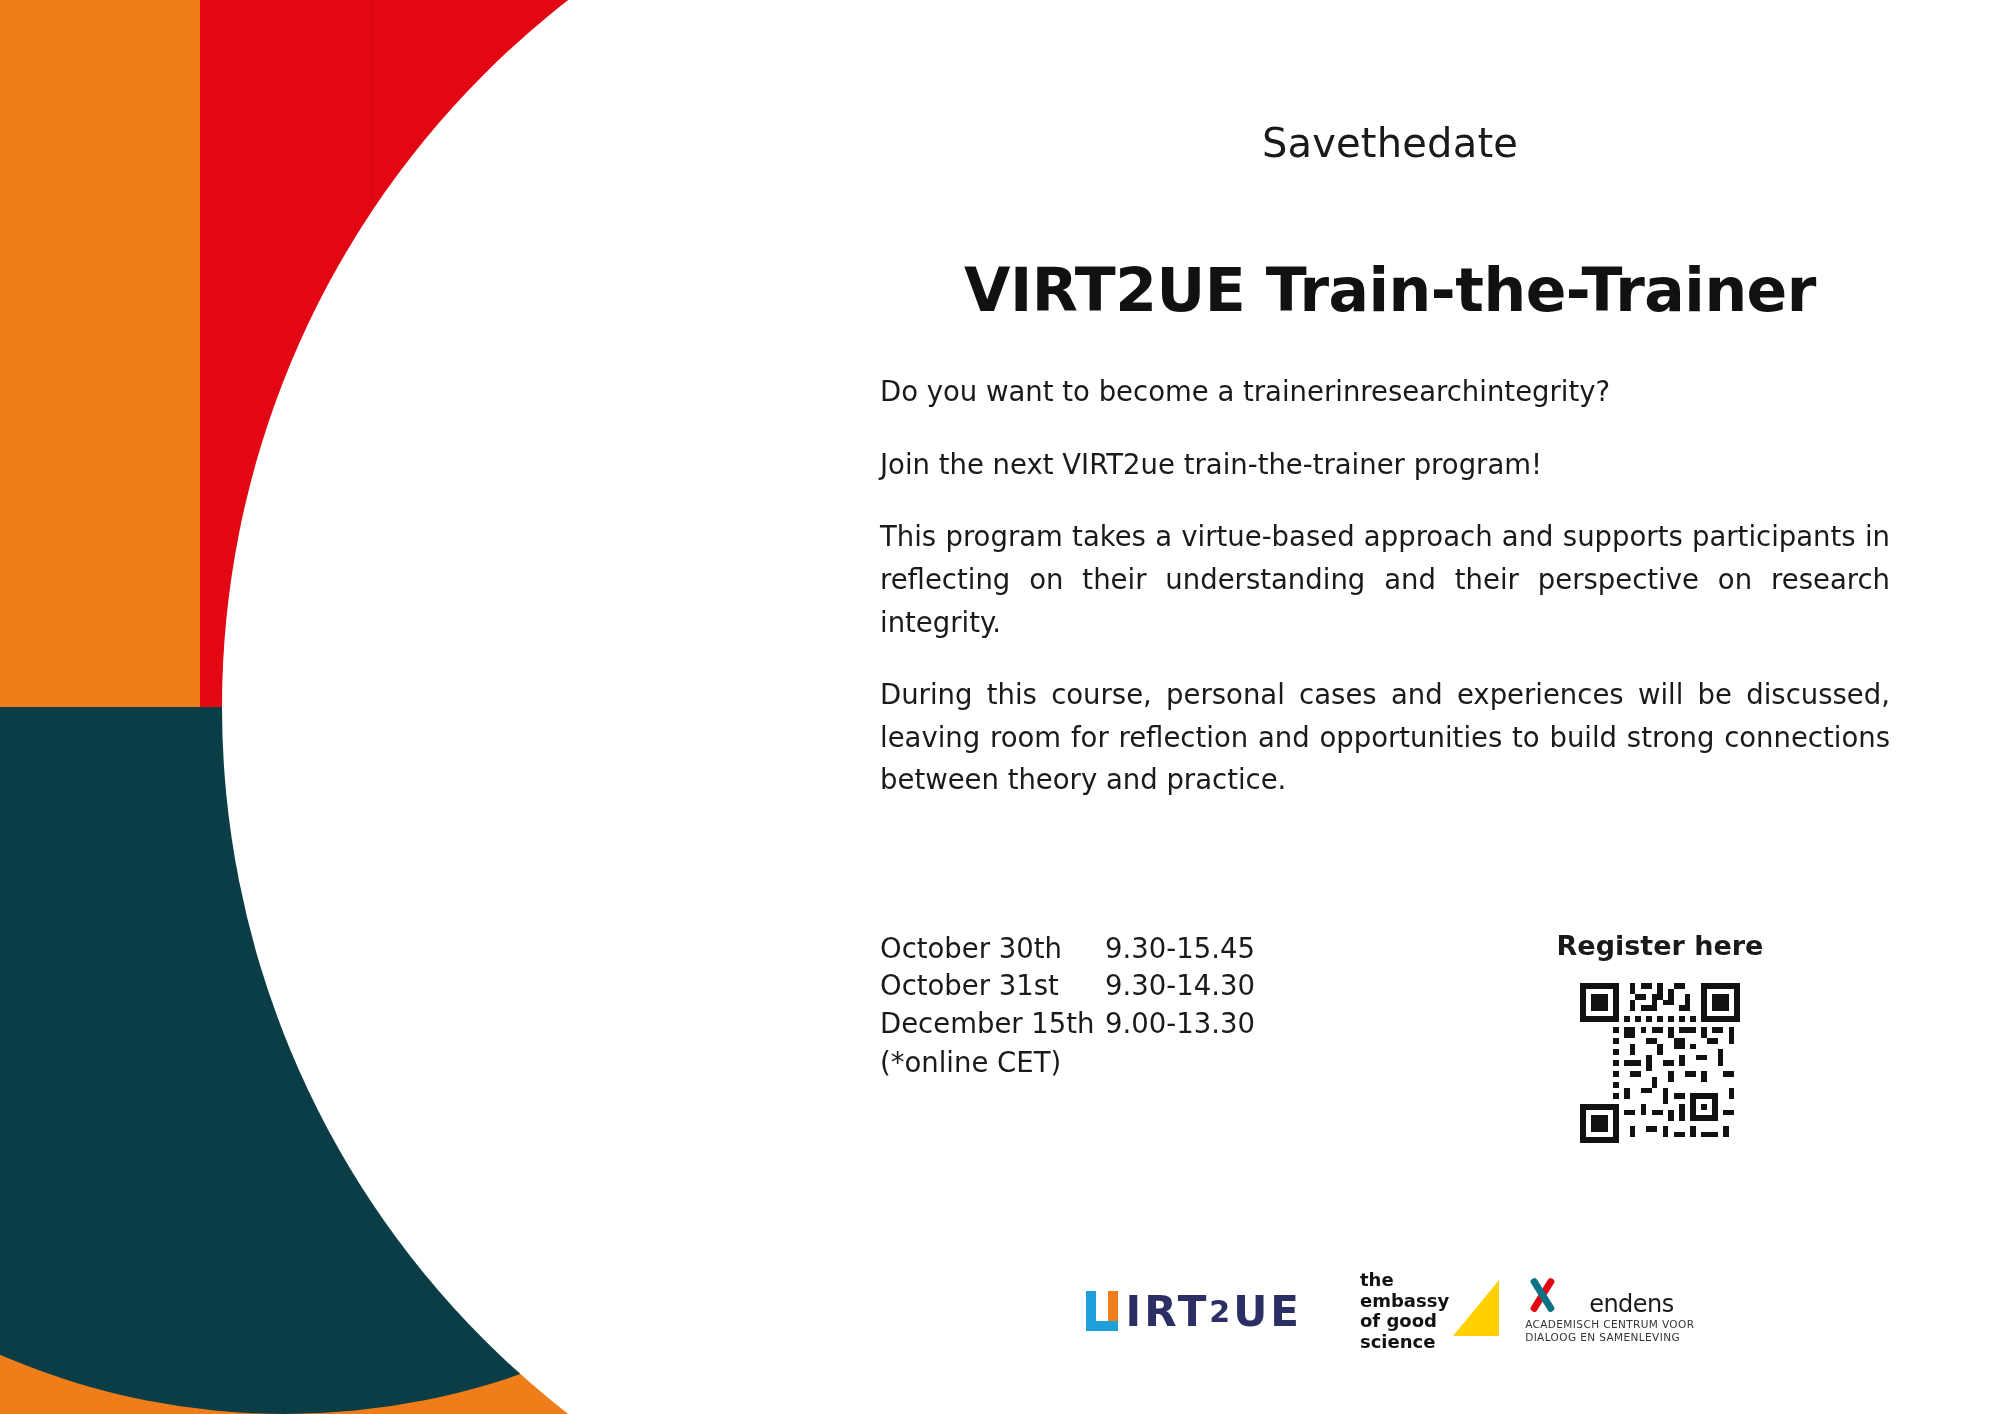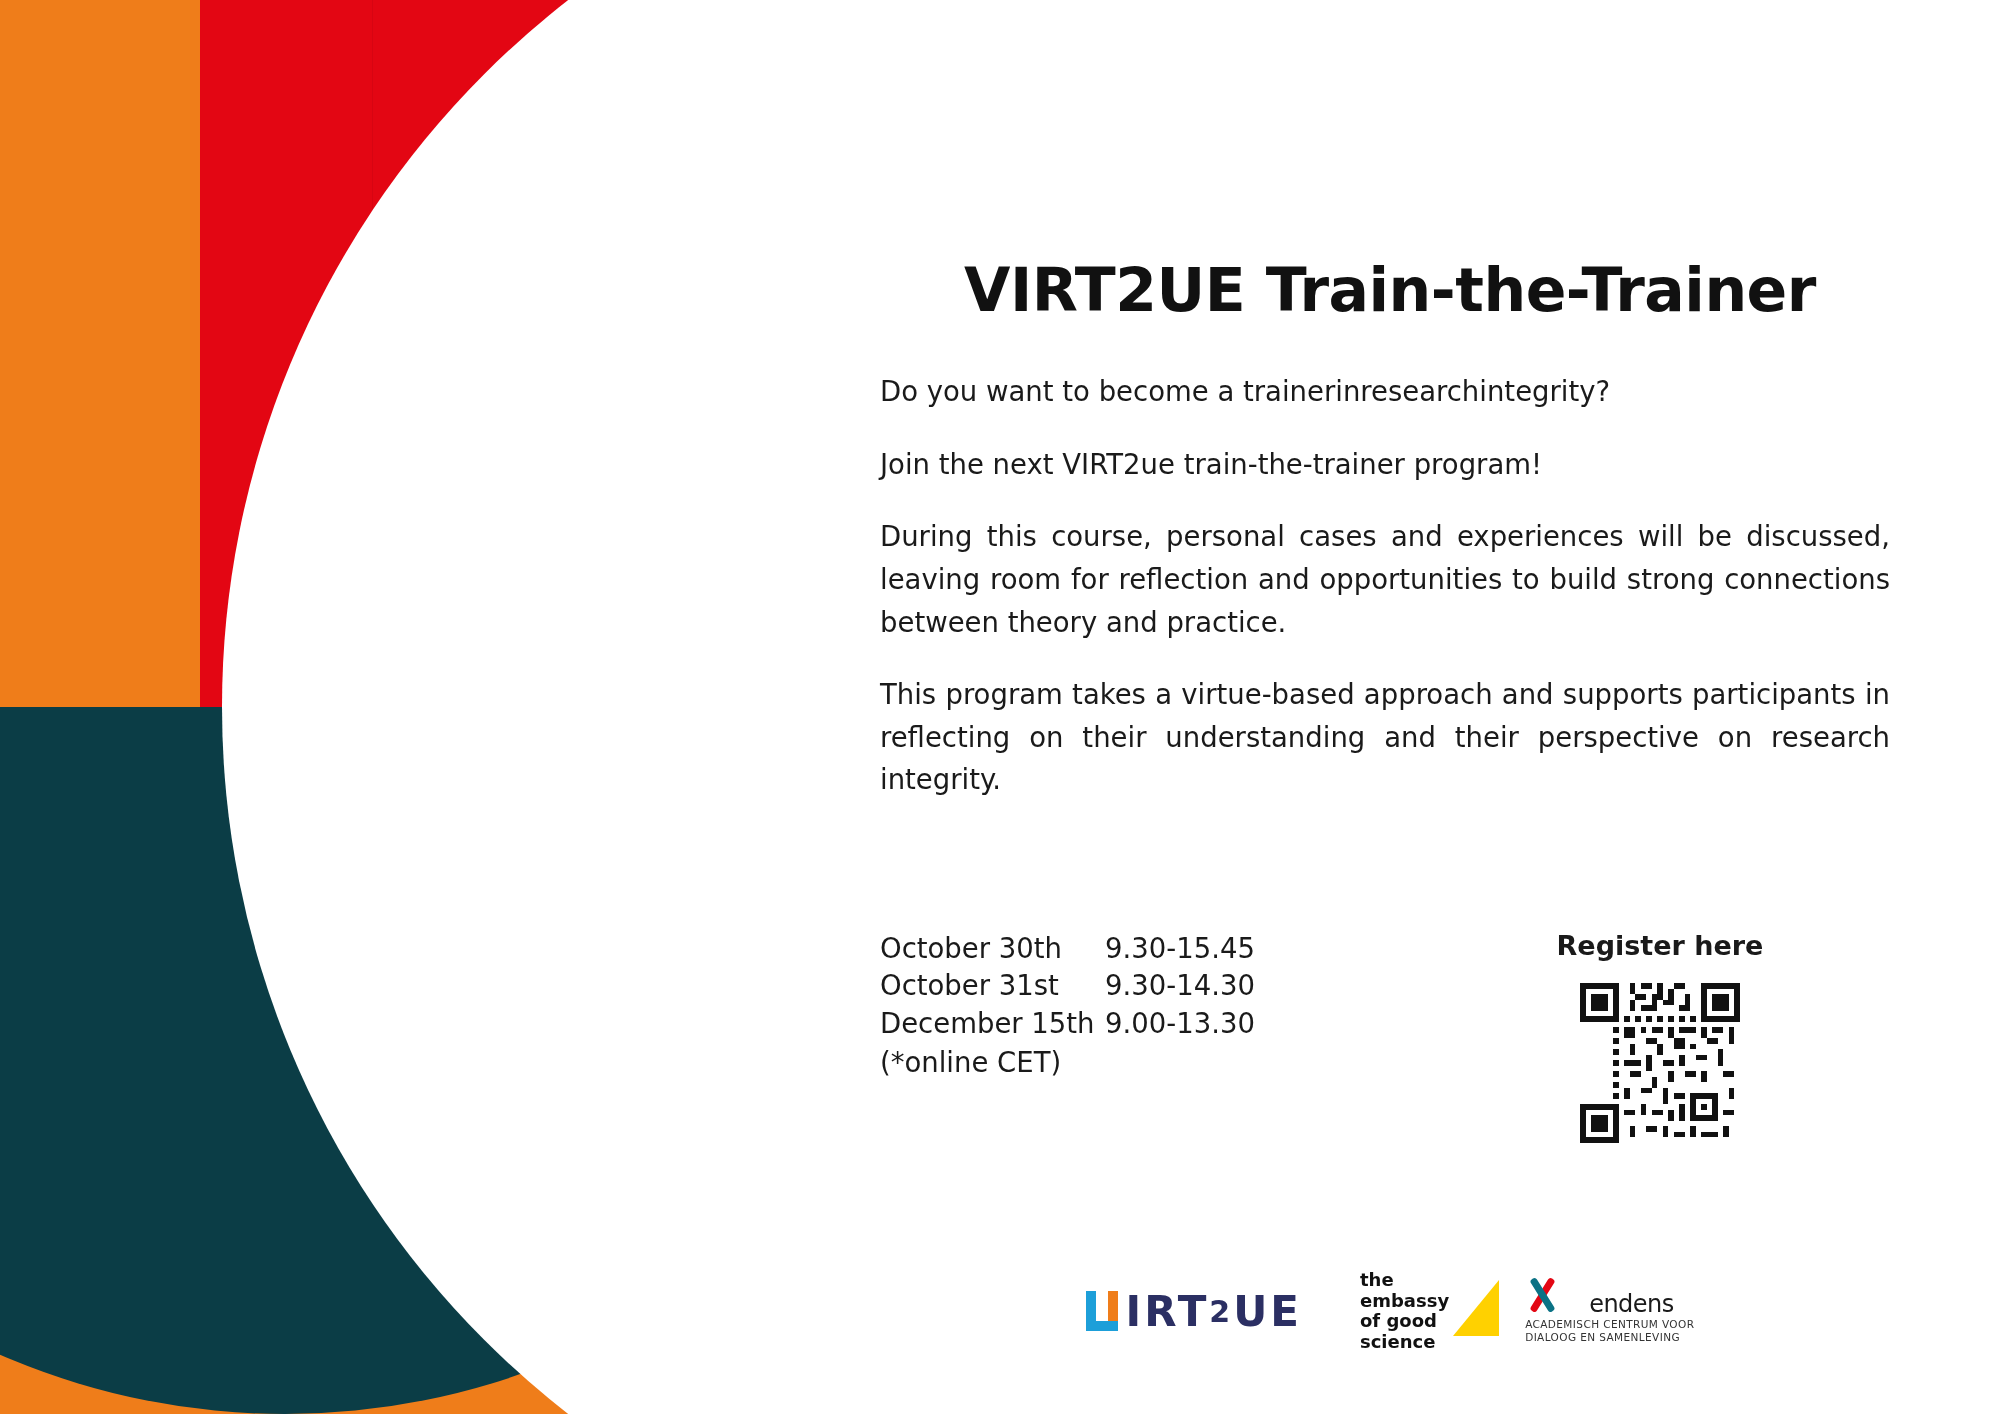--- a/index.html
+++ b/index.html
@@ -324,28 +324,29 @@
     </div>
     <div class="deco-left-strip-clip">
       <div class="deco-left-strip-round"></div>
     </div>
     <div class="deco-seam"></div>
   </div>
   <div class="deco-white-circle"></div>
 
   <div class="content">
 
+    <div class="save-the-date">Savethedate</div>
 
     <h1 class="main-title">VIRT2UE Train-the-Trainer</h1>
 
     <div class="body-text">
       <p class="no-justify">Do you want to become a trainerinresearchintegrity?</p>
       <p class="no-justify">Join the next VIRT2ue train-the-trainer program!</p>
+      <p>This program takes a virtue-based approach and supports participants in reflecting on their understanding and their perspective on research integrity.</p>
       <p>During this course, personal cases and experiences will be discussed, leaving room for reflection and opportunities to build strong connections between theory and practice.</p>
-      <p>This program takes a virtue-based approach and supports participants in reflecting on their understanding and their perspective on research integrity.</p>
     </div>
 
     <div class="when-block">
       <div class="when-row">
         <span class="when-date">October 30th</span>
         <span class="when-time">9.30-15.45</span>
       </div>
       <div class="when-row">
         <span class="when-date">October 31st</span>
         <span class="when-time">9.30-14.30</span>

